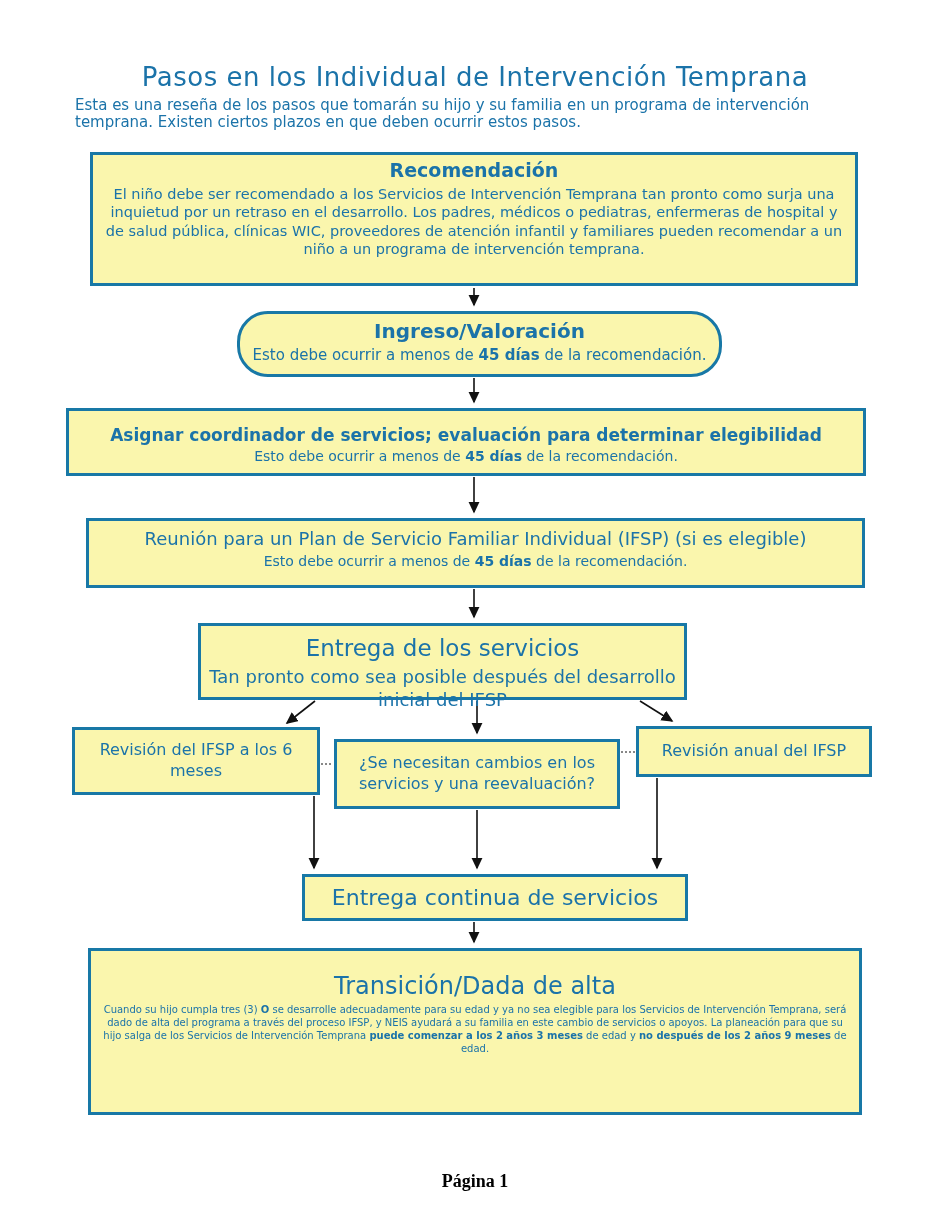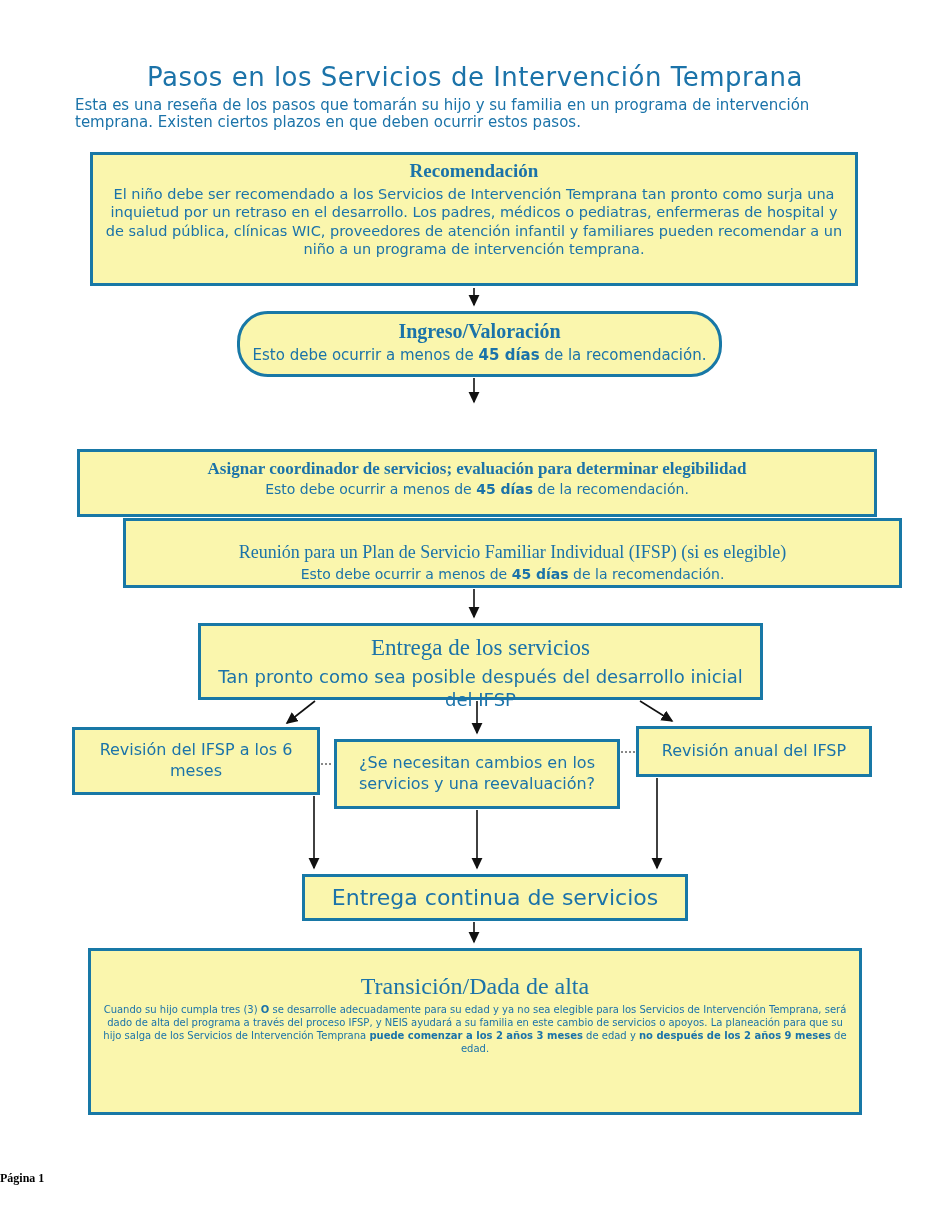--- a/index.html
+++ b/index.html
@@ -7,58 +7,58 @@
     position:relative;width:950px;height:1230px;margin:0 auto;background:#ffffff;
     font-family:"DejaVu Sans",sans-serif;color:var(--ink,#1b73a9);overflow:hidden;
   }
   .abs{position:absolute;box-sizing:border-box;}
   #connector-overlay{position:absolute;left:0;top:0;pointer-events:none;z-index:0;}
   .fbox{
     background:var(--box-fill,#faf6ad);
     border:3px solid var(--box-border,#1878a6);
     z-index:1;text-align:center;
   }
-  .fbox .bx-title{margin:0;line-height:1.25;font-family:Liberation Serif, serif;}
+  .fbox .bx-title{margin:0;line-height:1.25;}
   .fbox .bx-body{margin:2px 0 0 0;line-height:1.28;}
   #page-title{top:62px;left:0;width:100%;text-align:center;font-size:26px;letter-spacing:0.5px;}
   #page-subtitle{top:97px;left:75px;width:800px;text-align:left;font-size:15px;line-height:1.13;}
   
   #box-recomendacion{left:90px;top:152px;width:768px;height:134px;padding:4px 10px;}
   #box-recomendacion .bx-title{font-size:19px;font-weight:bold;}
   #box-recomendacion .bx-body{font-size:14.5px;}
   #box-ingreso{left:237px;top:311px;width:485px;height:66px;padding:5px 6px;border-radius:31px;}
   #box-ingreso .bx-title{font-size:20px;font-weight:bold;}
   #box-ingreso .bx-body{font-size:15px;}
-  #box-asignar{left:77px;top:408px;width:800px;height:68px;padding:6px 8px;margin-top:41px;}
+  #box-asignar{left:66px;top:408px;width:800px;height:68px;padding:14px 8px;}
   #box-asignar .bx-title{font-size:17px;font-weight:bold;}
   #box-asignar .bx-body{font-size:14px;}
-  #box-reunion{left:86px;top:518px;width:779px;height:70px;padding:20px 8px;margin-left:37px;}
+  #box-reunion{left:86px;top:518px;width:779px;height:70px;padding:7px 8px;}
   #box-reunion .bx-title{font-size:18px;}
   #box-reunion .bx-body{font-size:14px;}
-  #box-entrega{left:198px;top:623px;width:565px;height:77px;padding:8px 6px;}
+  #box-entrega{left:198px;top:623px;width:489px;height:77px;padding:8px 6px;}
   #box-entrega .bx-title{font-size:23px;}
   #box-entrega .bx-body{font-size:18px;}
   .small-box{display:flex;align-items:center;justify-content:center;font-size:16px;line-height:1.3;}
   #box-revision6{left:72px;top:727px;width:248px;height:68px;padding:2px 0;}
   #box-cambios{left:334px;top:739px;width:286px;height:70px;padding:2px 10px;}
   #box-revision-anual{left:636px;top:726px;width:236px;height:51px;padding:2px 6px;}
   #box-continua{left:302px;top:874px;width:386px;height:47px;display:flex;align-items:center;justify-content:center;font-size:22px;}
   #box-transicion{left:88px;top:948px;width:774px;height:167px;padding:20px 10px;}
   #box-transicion .bx-title{font-size:24px;}
   #box-transicion .bx-body{font-size:10px;line-height:1.3;}
-  #page-footer{top:1171px;left:0;width:100%;color:#000000;
-    font-family:"Liberation Serif","DejaVu Serif",serif;font-weight:bold;font-size:12px;}
+  #page-footer{top:1171px;left:0;width:100%;text-align:center;color:#000000;
+    font-family:"Liberation Serif","DejaVu Serif",serif;font-weight:bold;font-size:18px;}
   b{font-weight:bold;}
 </style>
 </head>
 <body>
 
 <div id="page" style="--box-fill: #faf6ad; --box-border: #1878a6; --ink: #1b73a9;">
 
-  <div id="page-title" class="abs">Pasos en los Servicios de Intervención Temprana</div>
+  <div id="page-title" class="abs">Pasos en los Individual de Intervención Temprana</div>
   <div id="page-subtitle" class="abs">Esta es una reseña de los pasos que tomarán su hijo y su familia en un programa de intervención temprana. Existen ciertos plazos en que deben ocurrir estos pasos.</div>
 
   <svg id="connector-overlay" width="950" height="1230" viewBox="0 0 950 1230">
     <defs>
       <marker id="ah" markerWidth="9" markerHeight="9" refX="6.5" refY="3.5" orient="auto">
         <polygon points="0 0, 7.5 3.5, 0 7" fill="#111111"></polygon>
       </marker>
     </defs>
     <line x1="474" y1="288" x2="474" y2="305" stroke="#111111" stroke-width="1.6" marker-end="url(#ah)"></line>
     <line x1="474" y1="378" x2="474" y2="402" stroke="#111111" stroke-width="1.6" marker-end="url(#ah)"></line>

